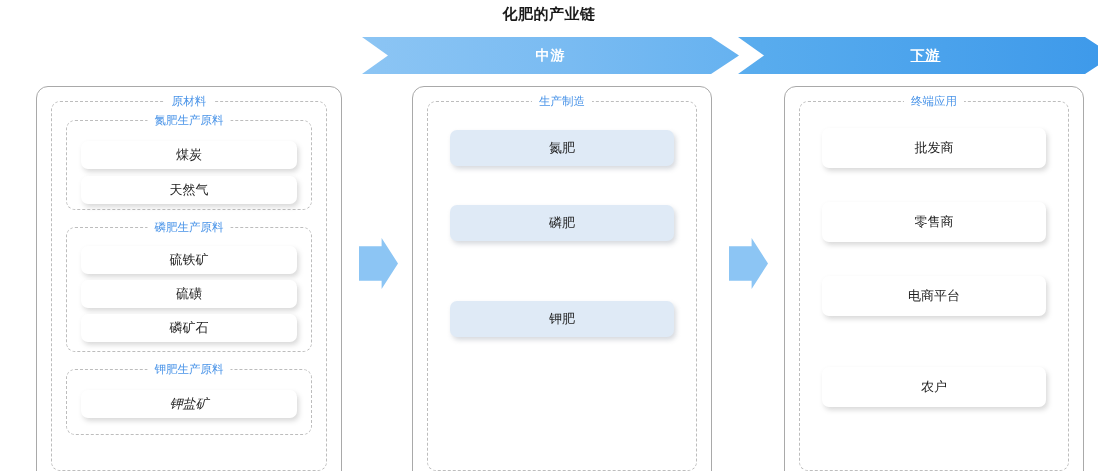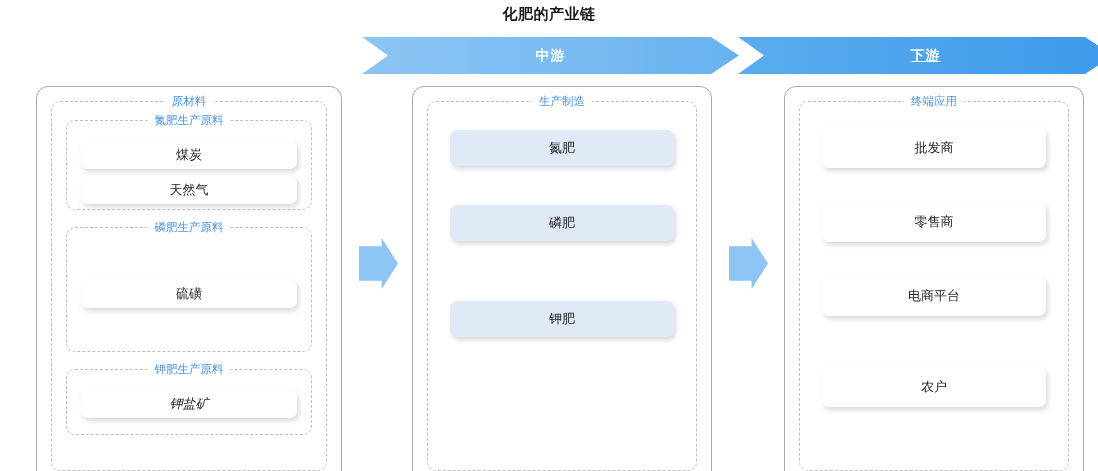--- a/index.html
+++ b/index.html
@@ -179,21 +179,23 @@
     <span class="group-label">原材料</span>
 
     <div class="group group-sub" style="top:18px; height:90px;">
       <span class="group-label">氮肥生产原料</span>
       <div class="item-box item-white up-item" style="top:20px;">煤炭</div>
       <div class="item-box item-white up-item" style="top:55px;">天然气</div>
     </div>
 
     <div class="group group-sub" style="top:125px; height:125px;">
       <span class="group-label">磷肥生产原料</span>
+      <div class="item-box item-white up-item" style="top:18px;">硫铁矿</div>
       <div class="item-box item-white up-item" style="top:52px;">硫磺</div>
+      <div class="item-box item-white up-item" style="top:86px;">磷矿石</div>
     </div>
 
     <div class="group group-sub" style="top:267px; height:66px;">
       <span class="group-label">钾肥生产原料</span>
       <div class="item-box item-white up-item" style="top:20px;font-style:italic;">钾盐矿</div>
     </div>
   </div>
 </div>
 
 <div class="flow-arrow" id="flow-arrow-1"></div>

